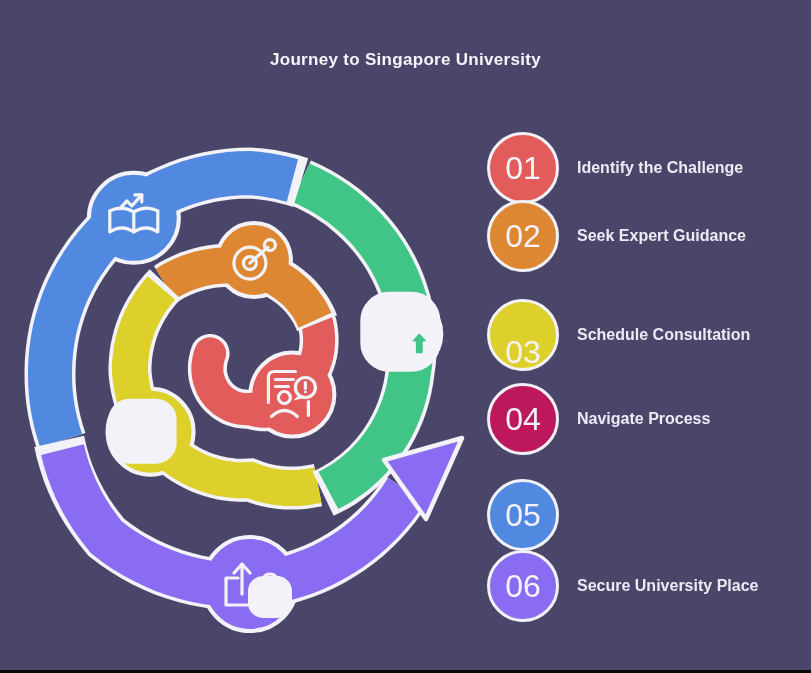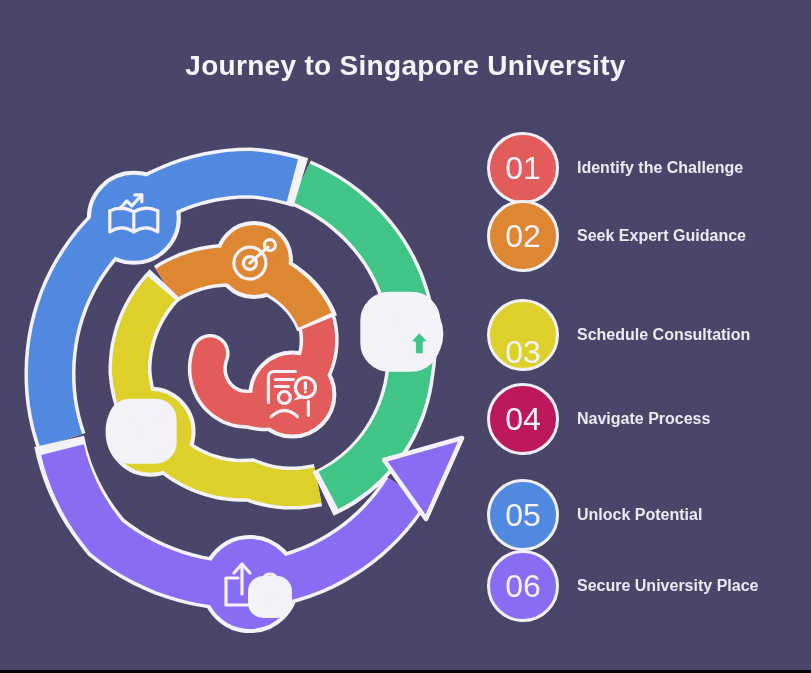--- a/index.html
+++ b/index.html
@@ -3,21 +3,21 @@
 <meta charset="utf-8">
 <style>
   html,body{margin:0;padding:0;background:#2c2a3e;}
   .canvas{
     position:relative; width:811px; height:673px; overflow:hidden;
     background:#4a4669;
     font-family:"Liberation Sans", sans-serif;
   }
   .title{
     position:absolute; left:0; top:50px; width:100%;
-    text-align:center; color:#f5f4fa; font-size:28px; font-weight:bold;
+    text-align:center; color:#f5f4fa; font-size:17px; font-weight:bold;
     letter-spacing:.3px;
   }
   #spiral{ position:absolute; left:0; top:0; }
   .steps{ position:absolute; left:0; top:0; width:100%; height:100%; }
   .step-row{ position:absolute; left:487px; height:72px; display:flex; align-items:center; }
   .step-badge{
     width:66px; height:66px; border-radius:50%;
     border:3px solid #f2f1f7; box-sizing:content-box;
     display:flex; align-items:center; justify-content:center;
     flex:0 0 auto;
@@ -142,21 +142,20 @@
     <div class="step-row" style="top:383px">
       <div class="step-badge" style="background: #be185d;">
           <span>04</span>
         </div>
       <div class="step-label">Navigate Process</div>
     </div>
     <div class="step-row" style="top:479px">
       <div class="step-badge" style="background: rgb(82, 137, 224);">
           <span>05</span>
         </div>
-      <div class="step-label">Unlock Potential</div>
     </div>
     <div class="step-row" style="top:550px">
       <div class="step-badge" style="background: rgb(138, 108, 242);">
           <span>06</span>
         </div>
       <div class="step-label">Secure University Place</div>
     </div>
   </div>
 
   <div class="bottom-bar"></div>

